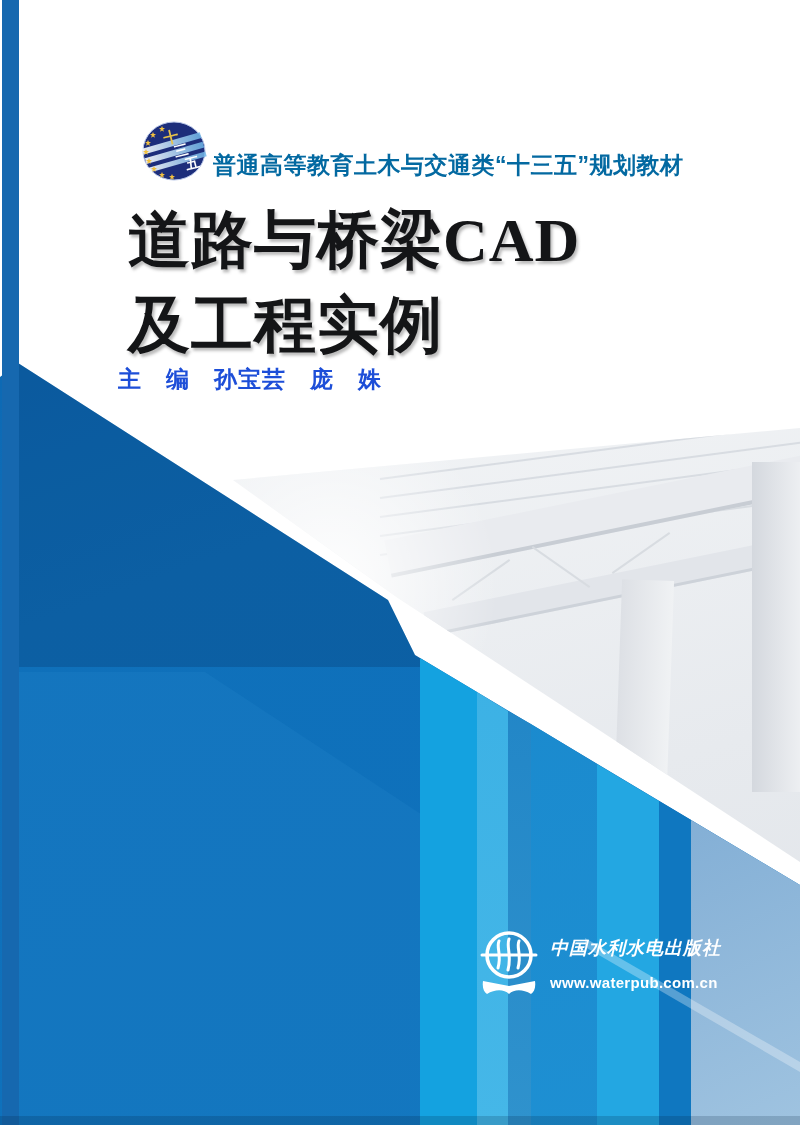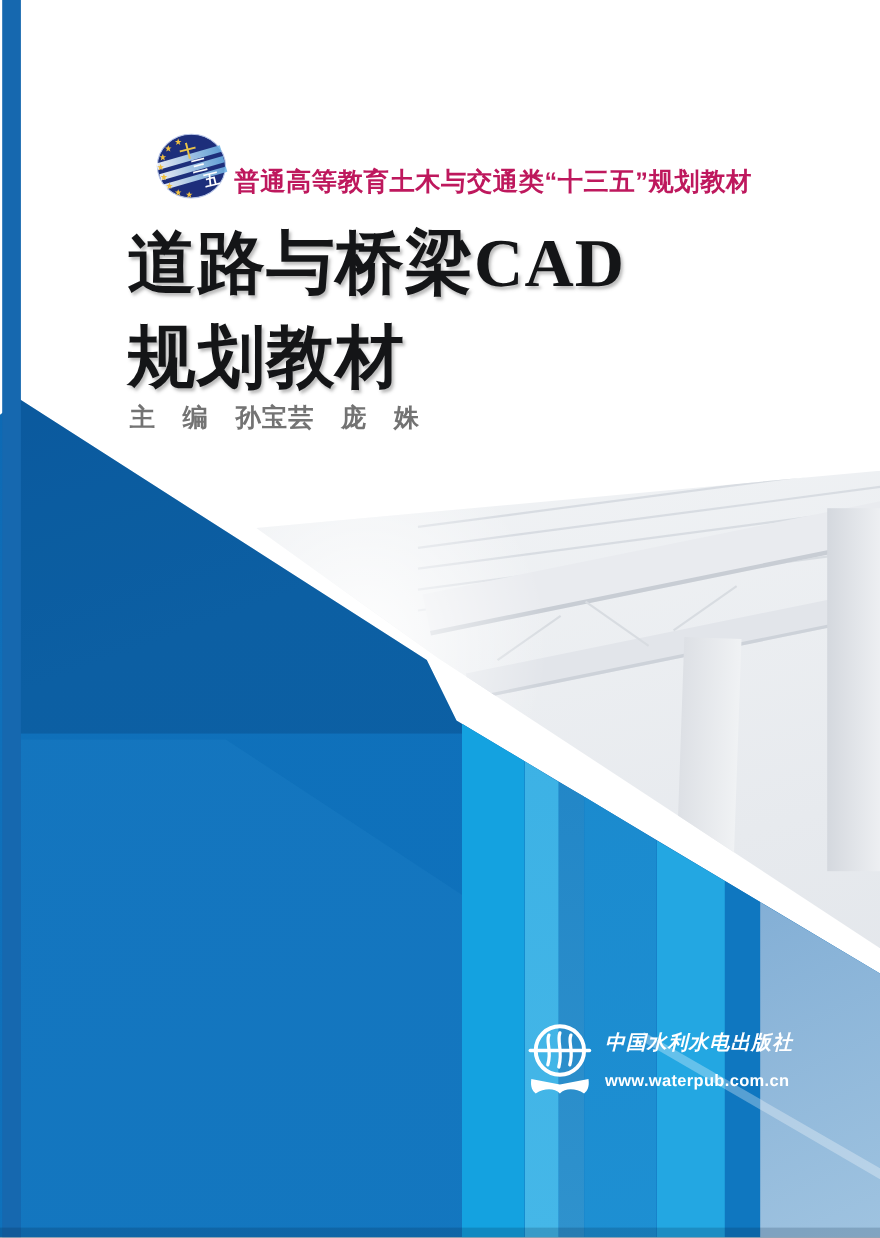--- a/index.html
+++ b/index.html
@@ -46,30 +46,30 @@
   .s4{clip-path:polygon(531px 724px,597px 764px,597px 1125px,531px 1125px);background:linear-gradient(165deg,#2f9cd8 0%,#1a89cd 55%,#1e90d3 100%);}
   .s5{clip-path:polygon(597px 764px,659px 801px,659px 1125px,597px 1125px);background:#23a7e2;}
   .s6{clip-path:polygon(659px 801px,691px 820px,691px 1125px,659px 1125px);background:#0f77c0;}
   .s7{clip-path:polygon(691px 820px,800px 885px,800px 1125px,691px 1125px);background:linear-gradient(155deg,#4179b8 0%,#5f95c8 45%,#9fc3e0 100%);}
   .streak{clip-path:polygon(585px 938px,800px 1062px,800px 1072px,585px 947px);background:rgba(255,255,255,.30);}
   .bottom-shade{left:0;top:1116px;width:800px;height:9px;background:rgba(0,25,55,.18);}
 
   
   .series-row{left:141px;top:120px;display:flex;align-items:center;gap:6px;}
   .series-title{
-    color:#be185d;font-size:23px;font-weight:700;letter-spacing:.5px;
+    color:#0369a1;font-size:23px;font-weight:700;letter-spacing:.5px;
     padding-top:28px;
   }
   .main-title{
-    left:116px;top:198px;width:640px;
+    left:128px;top:198px;width:640px;
     font-family:"Liberation Serif","DejaVu Serif",serif;
     font-weight:900;font-size:62px;line-height:85px;color:#141517;
     letter-spacing:1px;text-shadow:2px 3px 3px rgba(60,60,60,.35);
   }
-  .editors{left:118px;top:364px;color:#737373;font-size:23px;font-weight:600;
+  .editors{left:118px;top:364px;color:#1d4ed8;font-size:23px;font-weight:600;
     letter-spacing:1px;line-height:30px;}
   .publisher{left:478px;top:928px;display:flex;align-items:flex-start;gap:10px;color:#fff;}
   .pub-name{
     font-family:"DejaVu Serif","Liberation Serif",serif;
     font-style:italic;font-weight:700;font-size:18px;letter-spacing:1px;
     white-space:nowrap;margin-top:8px;text-align:right;
   }
   .pub-url{font-size:15px;font-weight:700;letter-spacing:.3px;margin-top:14px;}
 </style>
 </head>
@@ -136,21 +136,21 @@
         <text x="26" y="22" font-size="15" fill="#e8c34a">十</text>
         <text x="33" y="37" font-size="14" fill="#ffffff">三</text>
         <text x="41" y="52" font-size="14" fill="#ffffff">五</text>
       </g>
     </svg>
     <div class="series-title">普通高等教育土木与交通类“十三五”规划教材</div>
   </div>
 
   <div class="abs main-title">
     <div>道路与桥梁CAD</div>
-    <div>规划教材</div>
+    <div>及工程实例</div>
   </div>
 
   <div class="abs editors">
     <div>主　编　孙宝芸　庞　姝</div>
   </div>
 
   <div class="abs publisher">
     <svg width="62" height="76" viewBox="0 0 62 76">
       <g stroke="#ffffff" fill="none" stroke-linecap="round">
         <circle cx="31" cy="27" r="22" stroke-width="3.6"></circle>

